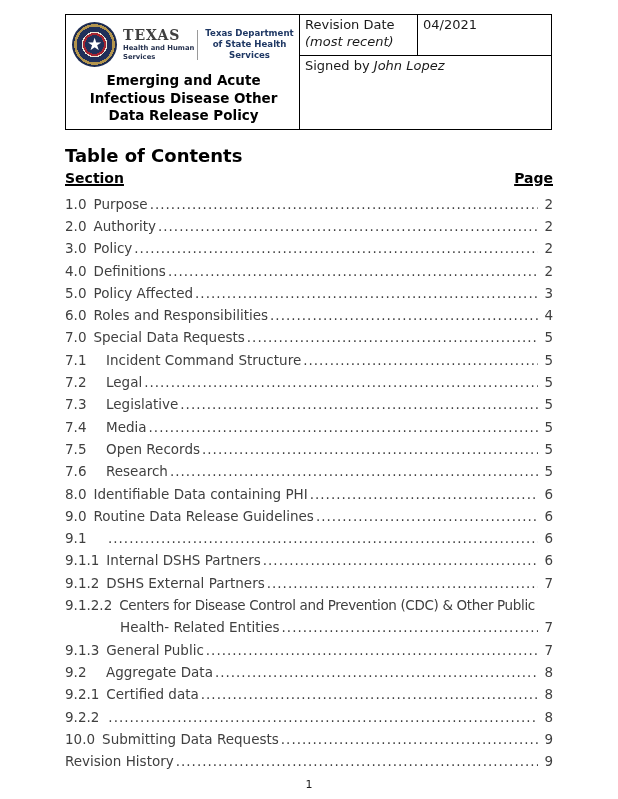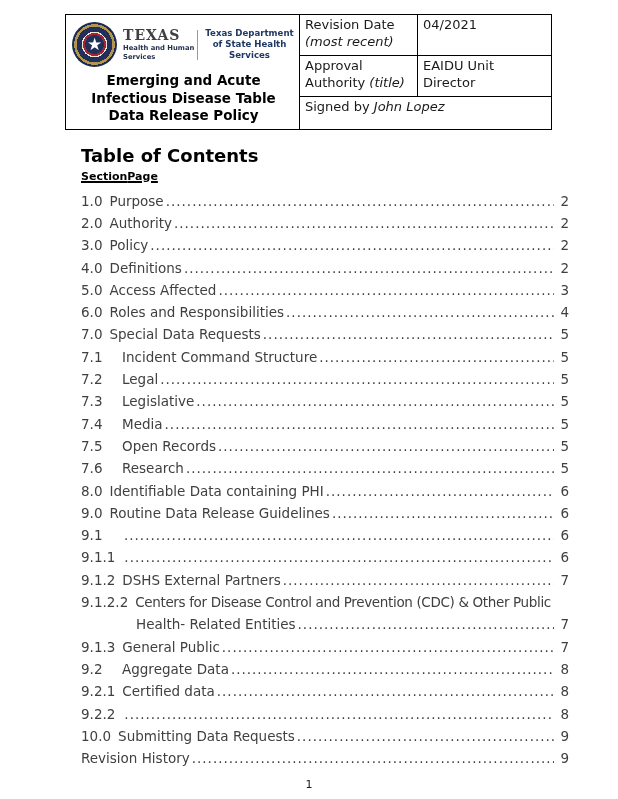--- a/index.html
+++ b/index.html
@@ -73,25 +73,25 @@
     width:118px; border-right:1px solid #000;
     box-sizing:border-box;
     padding:2px 5px 4px 5px;
     font-size:13px; line-height:1.3;
   }
   .rvalue { flex:1; padding:2px 5px 4px 5px; font-size:13px; line-height:1.3; }
   .signed-cell { padding:2px 5px; font-size:13px; }
   .note-i { font-style:italic; }
 
   
-  .content { position:absolute; left:65px; top:146px; width:488px;margin-left:16px; }
+  .content { position:absolute; left:65px; top:146px; width:488px; }
   .toc-title { font-size:18px; font-weight:bold; color:#000; line-height:1.15; }
   .toc-head {
-    display:flex; justify-content:flex-start;
-    font-weight:bold; font-size:11px; margin-top:3px; color:#000;
+    display:flex; justify-content:space-between;
+    font-weight:bold; font-size:14px; margin-top:3px; color:#000;gap:36px;
   }
   .toc-head span { text-decoration:underline; text-decoration-thickness:1.5px; }
   .toc-list { margin-top:7px; }
   .trow {
     display:flex; align-items:baseline;
     font-size:13.5px; line-height:22.3px; color:#404040;
   }
   .trow .num { flex-shrink:0; }
   .t-top .num, .t-wrapa .num { margin-right:7px; }
   .t-sub .num { min-width:41px; }
@@ -124,37 +124,30 @@
         <div class="seal">
           <span class="star">★</span>
         </div>
         <div class="hhs-block">
           <div class="texas-word">TEXAS</div>
           <div class="hhs-sub">Health and Human Services</div>
         </div>
         <div class="logo-divider"></div>
         <div class="dshs-sub">Texas Department of State Health Services</div>
       </div>
-      <div class="doc-title">Emerging and Acute Infectious Disease Table Data Release Policy</div>
+      <div class="doc-title">Emerging and Acute Infectious Disease Other Data Release Policy</div>
     </div>
 
     <div class="right-grid">
       <div class="rrow">
         <div class="rlabel">
           <span>Revision Date</span>
           <span class="note-i">(most recent)</span>
         </div>
         <div class="rvalue">04/2021</div>
-      </div>
-      <div class="rrow">
-        <div class="rlabel">
-          <span>Approval Authority</span>
-          <span class="note-i">(title)</span>
-        </div>
-        <div class="rvalue">EAIDU Unit Director</div>
       </div>
       <div class="rrow rrow-signed">
         <div class="signed-cell">
           <span>Signed by</span>
           <span class="note-i">John Lopez</span>
         </div>
       </div>
     </div>
   </div>
 
@@ -185,21 +178,21 @@
           <span class="pg">2</span>
         </div>
       <div class="trow t-top">
           <span class="num">4.0</span>
           <span class="lbl">Definitions</span>
           <span class="leader"></span>
           <span class="pg">2</span>
         </div>
       <div class="trow t-top">
           <span class="num">5.0</span>
-          <span class="lbl">Access Affected</span>
+          <span class="lbl">Policy Affected</span>
           <span class="leader"></span>
           <span class="pg">3</span>
         </div>
       <div class="trow t-top">
           <span class="num">6.0</span>
           <span class="lbl">Roles and Responsibilities</span>
           <span class="leader"></span>
           <span class="pg">4</span>
         </div>
       <div class="trow t-top">
@@ -256,20 +249,21 @@
           <span class="leader"></span>
           <span class="pg">6</span>
         </div>
       <div class="trow t-sub">
           <span class="num">9.1</span>
           <span class="leader"></span>
           <span class="pg">6</span>
         </div>
       <div class="trow t-top">
           <span class="num">9.1.1</span>
+          <span class="lbl">Internal DSHS Partners</span>
           <span class="leader"></span>
           <span class="pg">6</span>
         </div>
       <div class="trow t-top">
           <span class="num">9.1.2</span>
           <span class="lbl">DSHS External Partners</span>
           <span class="leader"></span>
           <span class="pg">7</span>
         </div>
       <div class="trow t-wrapa">

